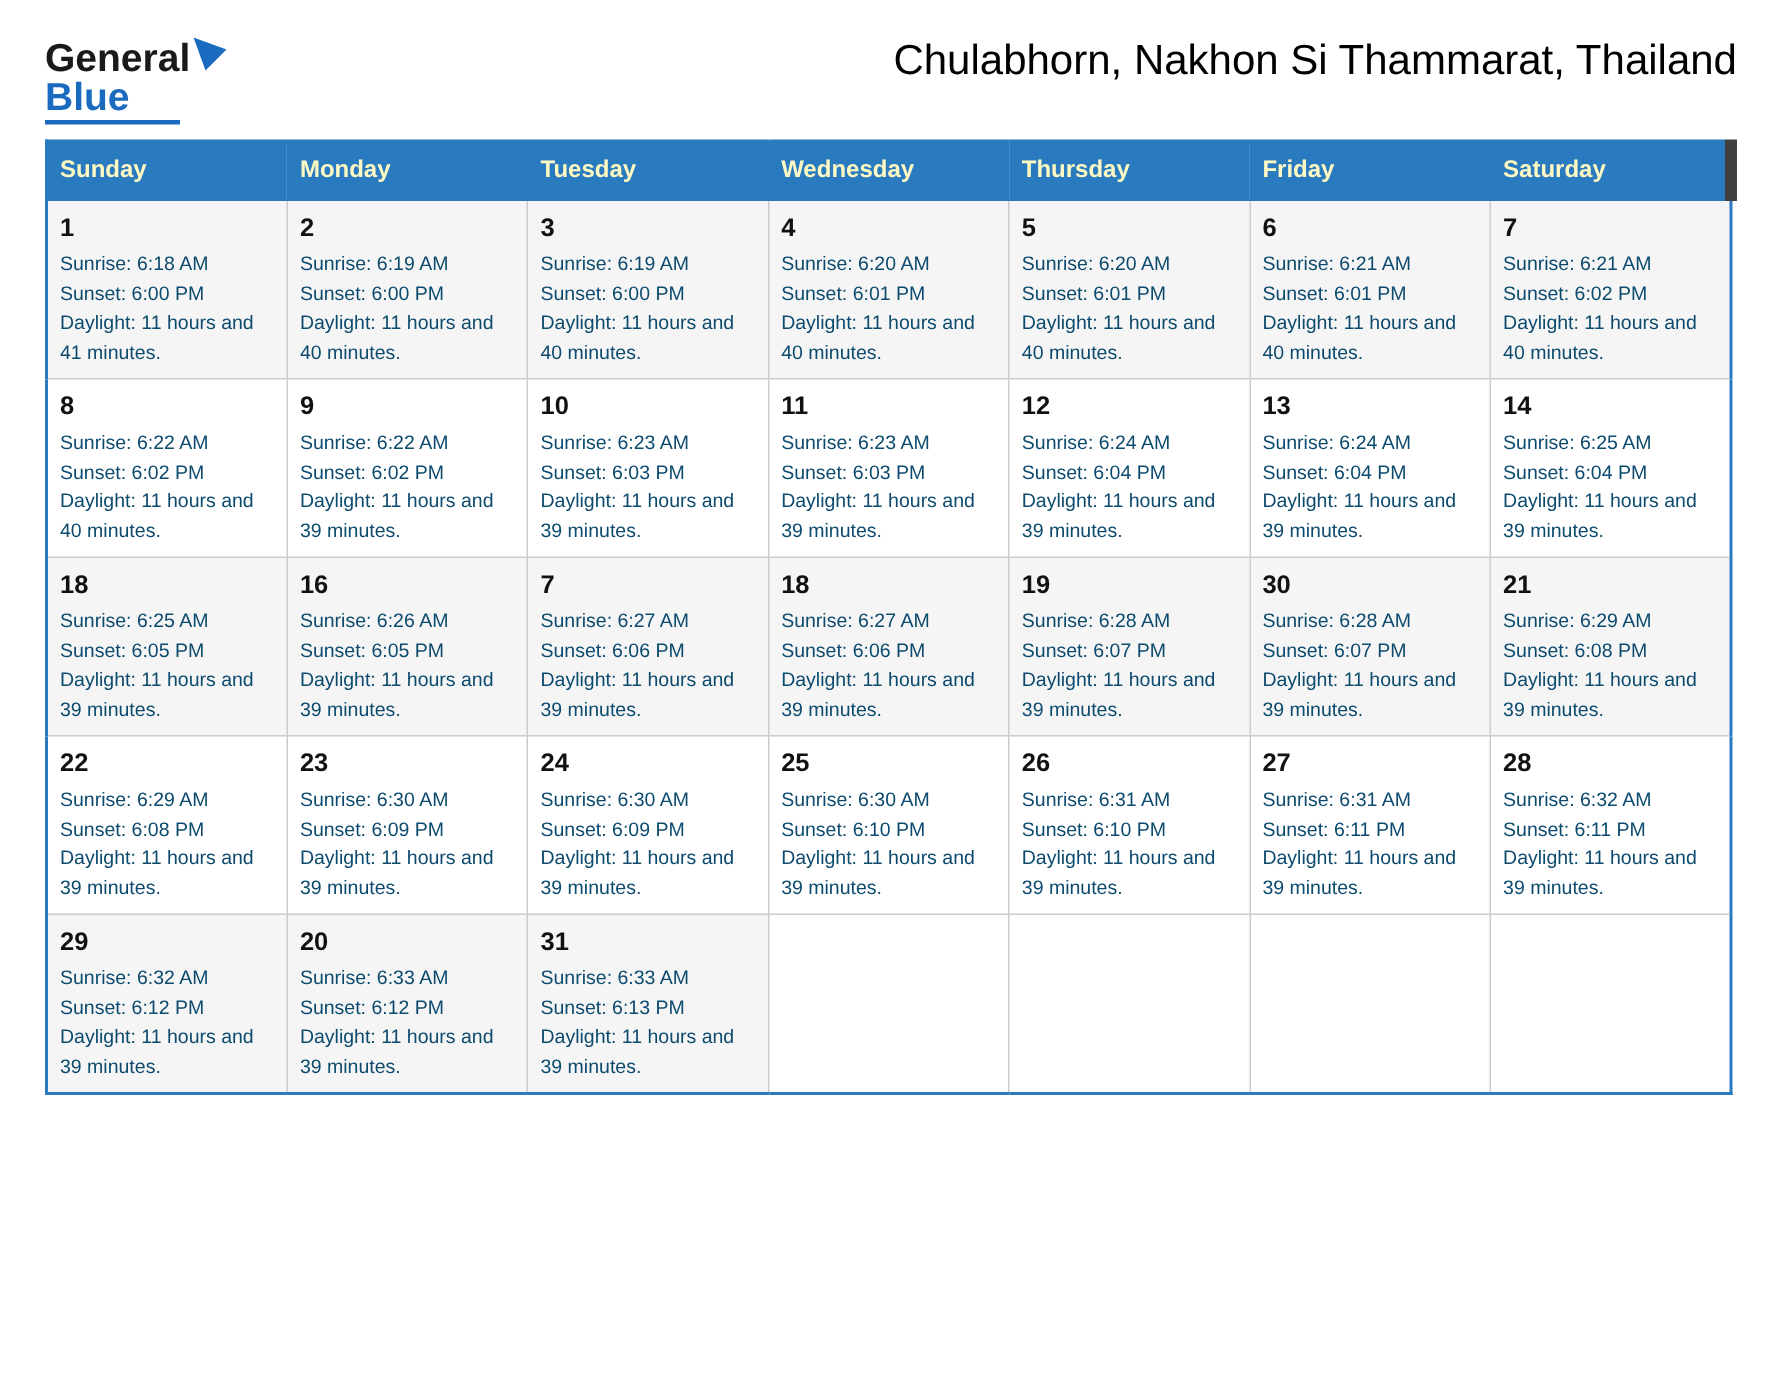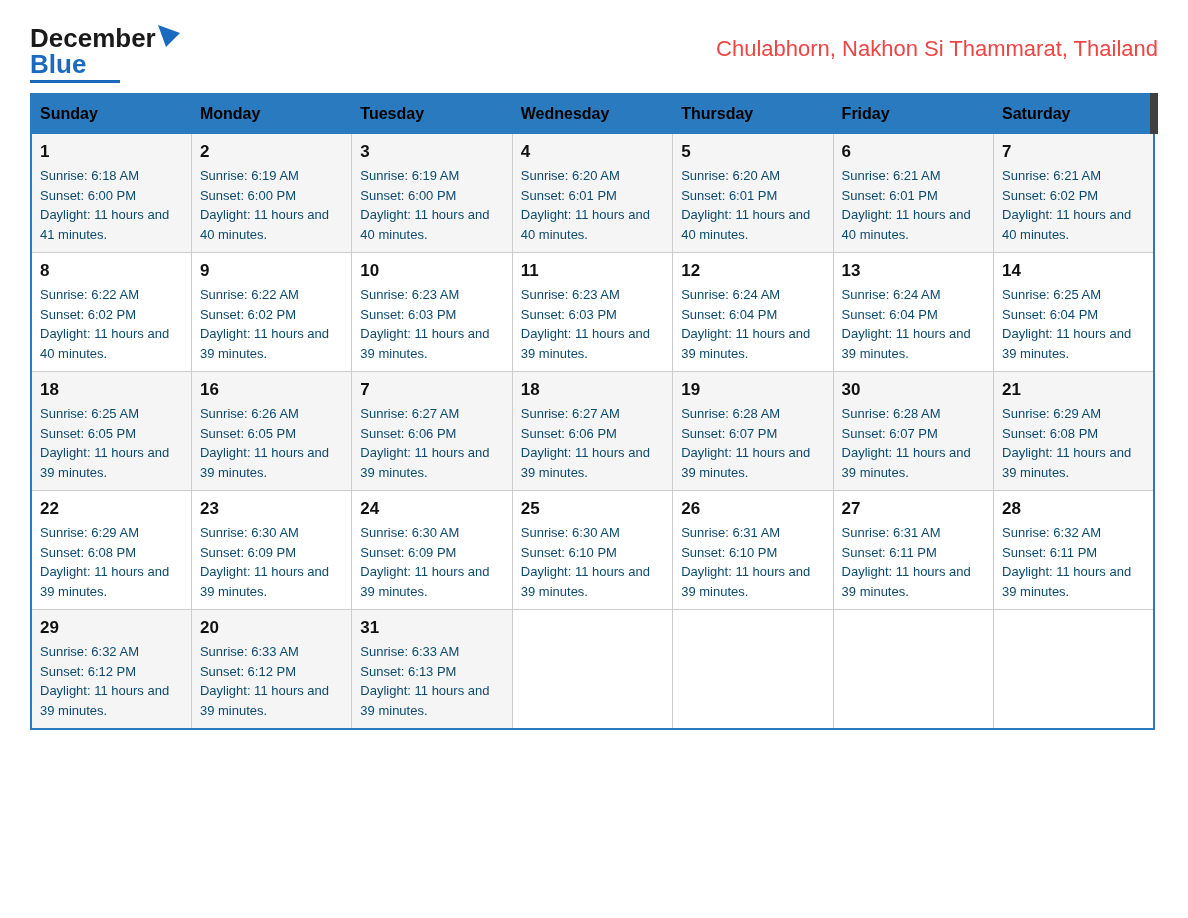--- a/index.html
+++ b/index.html
@@ -44,32 +44,32 @@
     .title-block {
       text-align: right;
     }
     .month-title {
       font-size: 52px;
       font-weight: bold;
       color: #1a1a1a;
       line-height: 1.1;
     }
     .location-title {
-      font-size: 22px;
-      color: #ef4444;
-      margin-top: 16px;
+      font-size: 28px;
+      color: #000000;
+      margin-top: 4px;
     }
     .calendar {
       width: 100%;
       border-collapse: collapse;
       margin-top: 10px;
     }
     .calendar thead tr th {
       background: #2a7abf;
-      color: #000000;
+      color: #fef9c3;
       font-size: 16px;
       font-weight: bold;
       padding: 10px 8px;
       text-align: left;
       border: 1px solid #2a7abf;
     }
     .calendar tbody tr td {
       vertical-align: top;
       border: 1px solid #ccc;
       padding: 8px;
@@ -115,21 +115,21 @@
     .calendar thead tr th {
       border-top: 2px solid #2a7abf;
     }
   </style>
 </head>
 <body>
 
 <div class="header">
   <div class="logo">
     <div style="display:flex;align-items:center;">
-      <span class="logo-general">December</span>
+      <span class="logo-general">General</span>
       <svg width="22" height="22" viewBox="0 0 22 22" style="margin-left:2px;margin-top:-4px;">
         <polygon points="0,0 22,8 8,22" fill="#1a6bbf"></polygon>
       </svg>
     </div>
     <div style="display:flex;align-items:center;">
       <span class="logo-blue">Blue</span>
     </div>
     <div class="logo-line"></div>
   </div>
   <div class="title-block">

